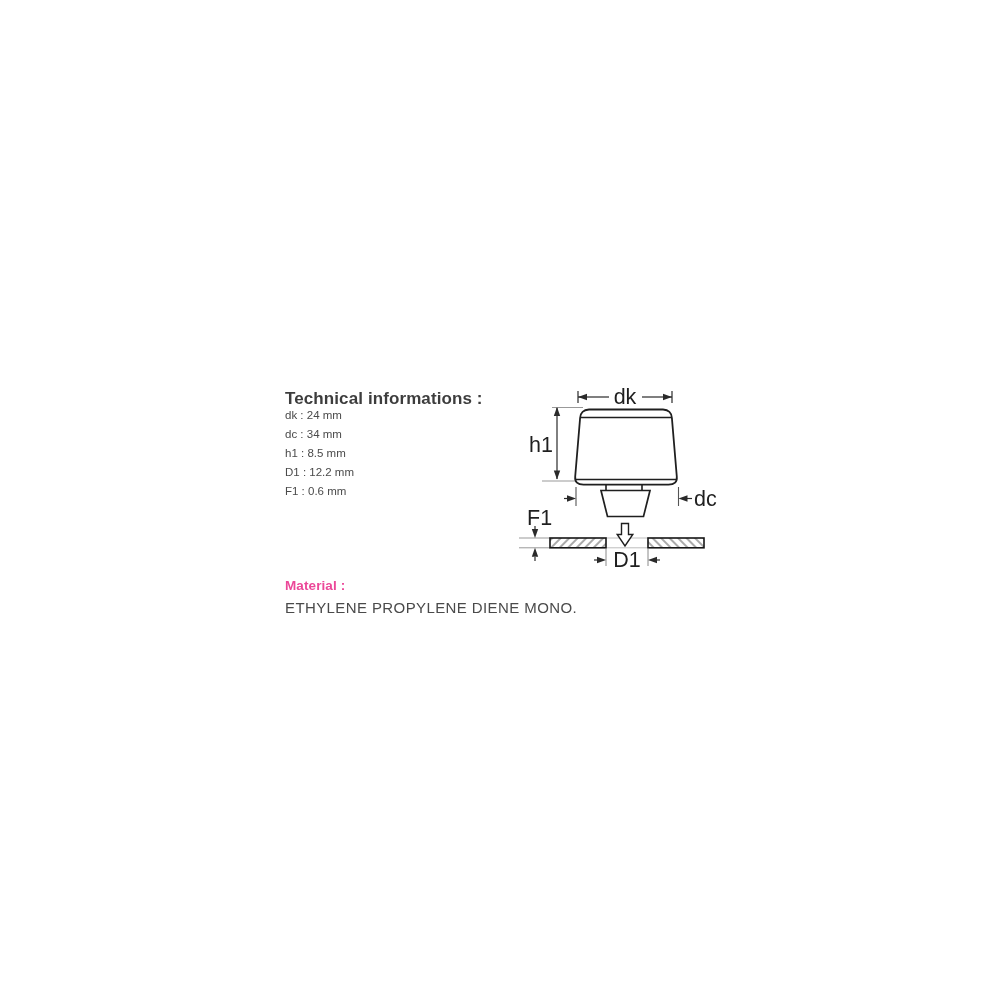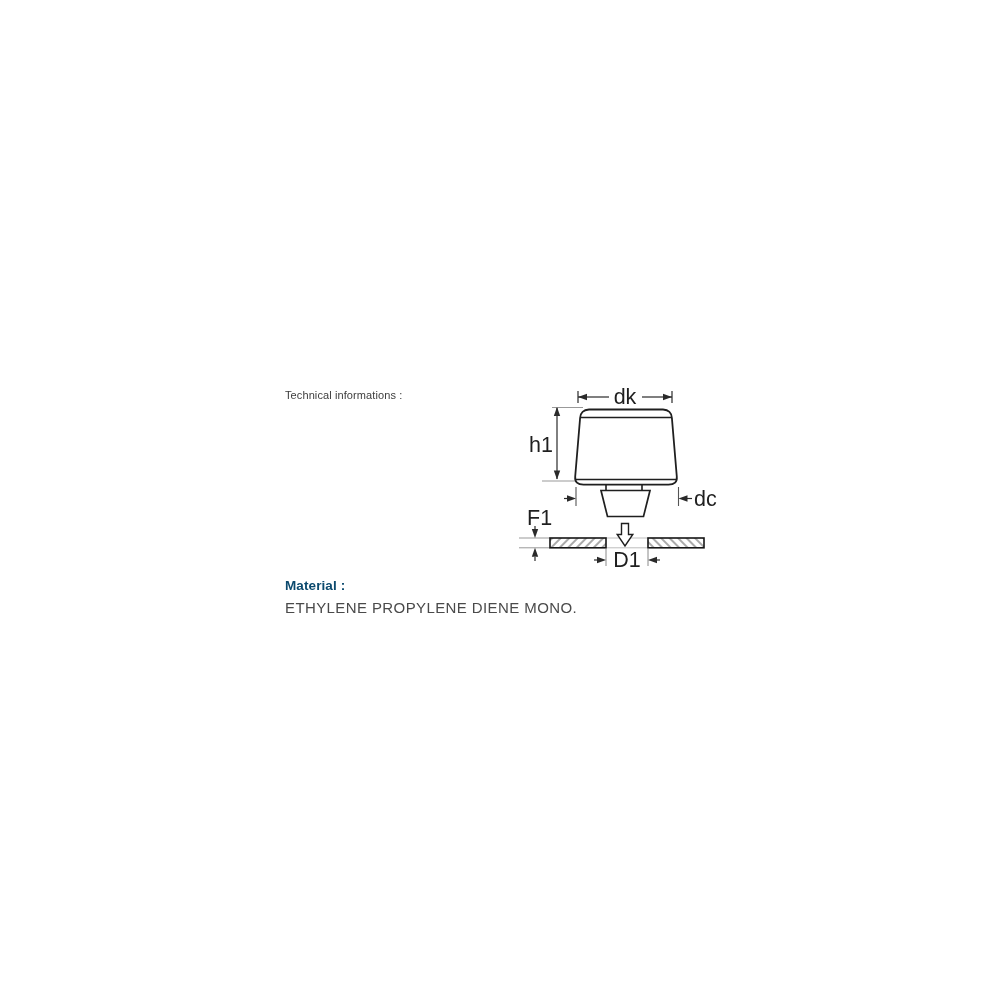--- a/index.html
+++ b/index.html
@@ -7,31 +7,31 @@
     position: relative;
     width: 1000px;
     height: 1000px;
     background: #ffffff;
     overflow: hidden;
     font-family: "Liberation Sans", sans-serif;
   }
   .abs { position: absolute; }
   .tech-heading {
     left: 285px; top: 389px;
-    font-size: 11px; font-weight: normal; color: #3d3d3d;
+    font-size: 17px; font-weight: bold; color: #3d3d3d;
     letter-spacing: 0.1px;
   }
   .tech-list {
     left: 285px; top: 406px;
     font-size: 11.5px; color: #4a4a4a;
     line-height: 19px;
   }
   .material-heading {
     left: 285px; top: 578px;
-    font-size: 13.5px; font-weight: bold; color: #0c4a6e;
+    font-size: 13.5px; font-weight: bold; color: #ec4899;
     letter-spacing: 0.1px;
   }
   .material-value {
     left: 285px; top: 599px;
     font-size: 15px; color: #4a4a4a;
     letter-spacing: 0.4px;
   }
   #drawing { position: absolute; left: 515px; top: 380px; }
   #drawing text {
     font-family: "Liberation Sans", sans-serif;
@@ -39,20 +39,27 @@
     fill: #1f1f1f;
   }
 </style>
 </head>
 <body>
 
 <div id="page">
 
   <div class="abs tech-heading">Technical informations :</div>
 
+  <div class="abs tech-list">
+    <div>dk : 24 mm</div>
+    <div>dc : 34 mm</div>
+    <div>h1 : 8.5 mm</div>
+    <div>D1 : 12.2 mm</div>
+    <div>F1 : 0.6 mm</div>
+  </div>
 
   <div class="abs material-heading">Material :</div>
   <div class="abs material-value">ETHYLENE PROPYLENE DIENE MONO.</div>
 
   <svg id="drawing" width="215" height="200" viewBox="515 380 215 200">
     <defs>
       <pattern id="hatchL" patternUnits="userSpaceOnUse" width="6" height="6" patternTransform="rotate(-45)">
         <line x1="0" y1="3" x2="6" y2="3" stroke="#555555" stroke-width="1"></line>
       </pattern>
       <pattern id="hatchR" patternUnits="userSpaceOnUse" width="6" height="6" patternTransform="rotate(45)">

